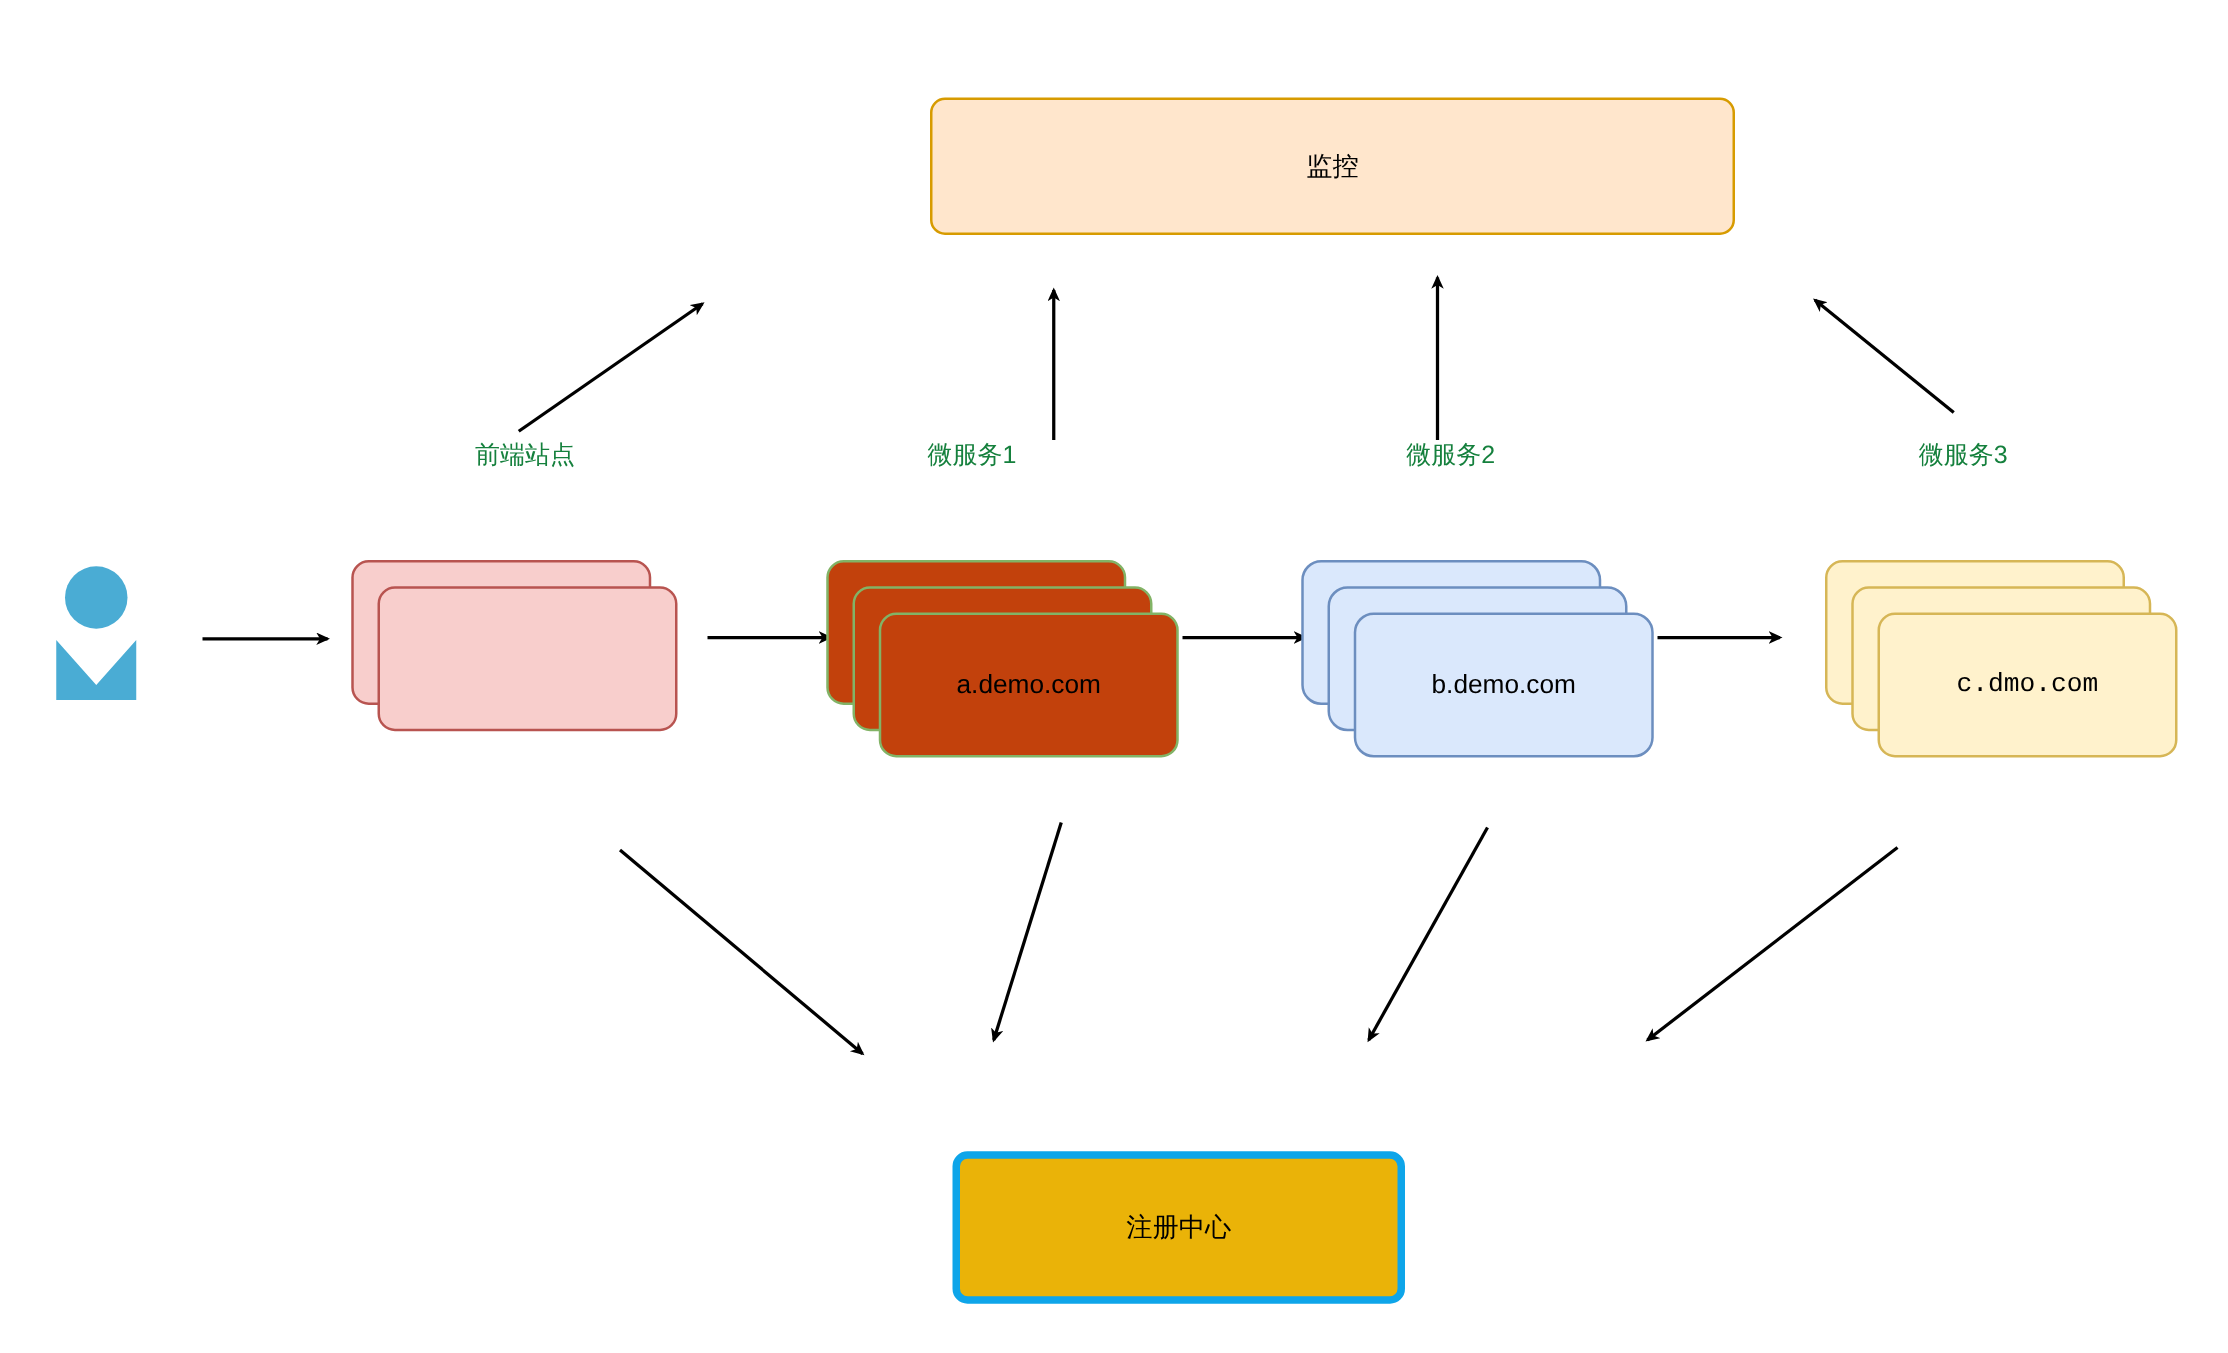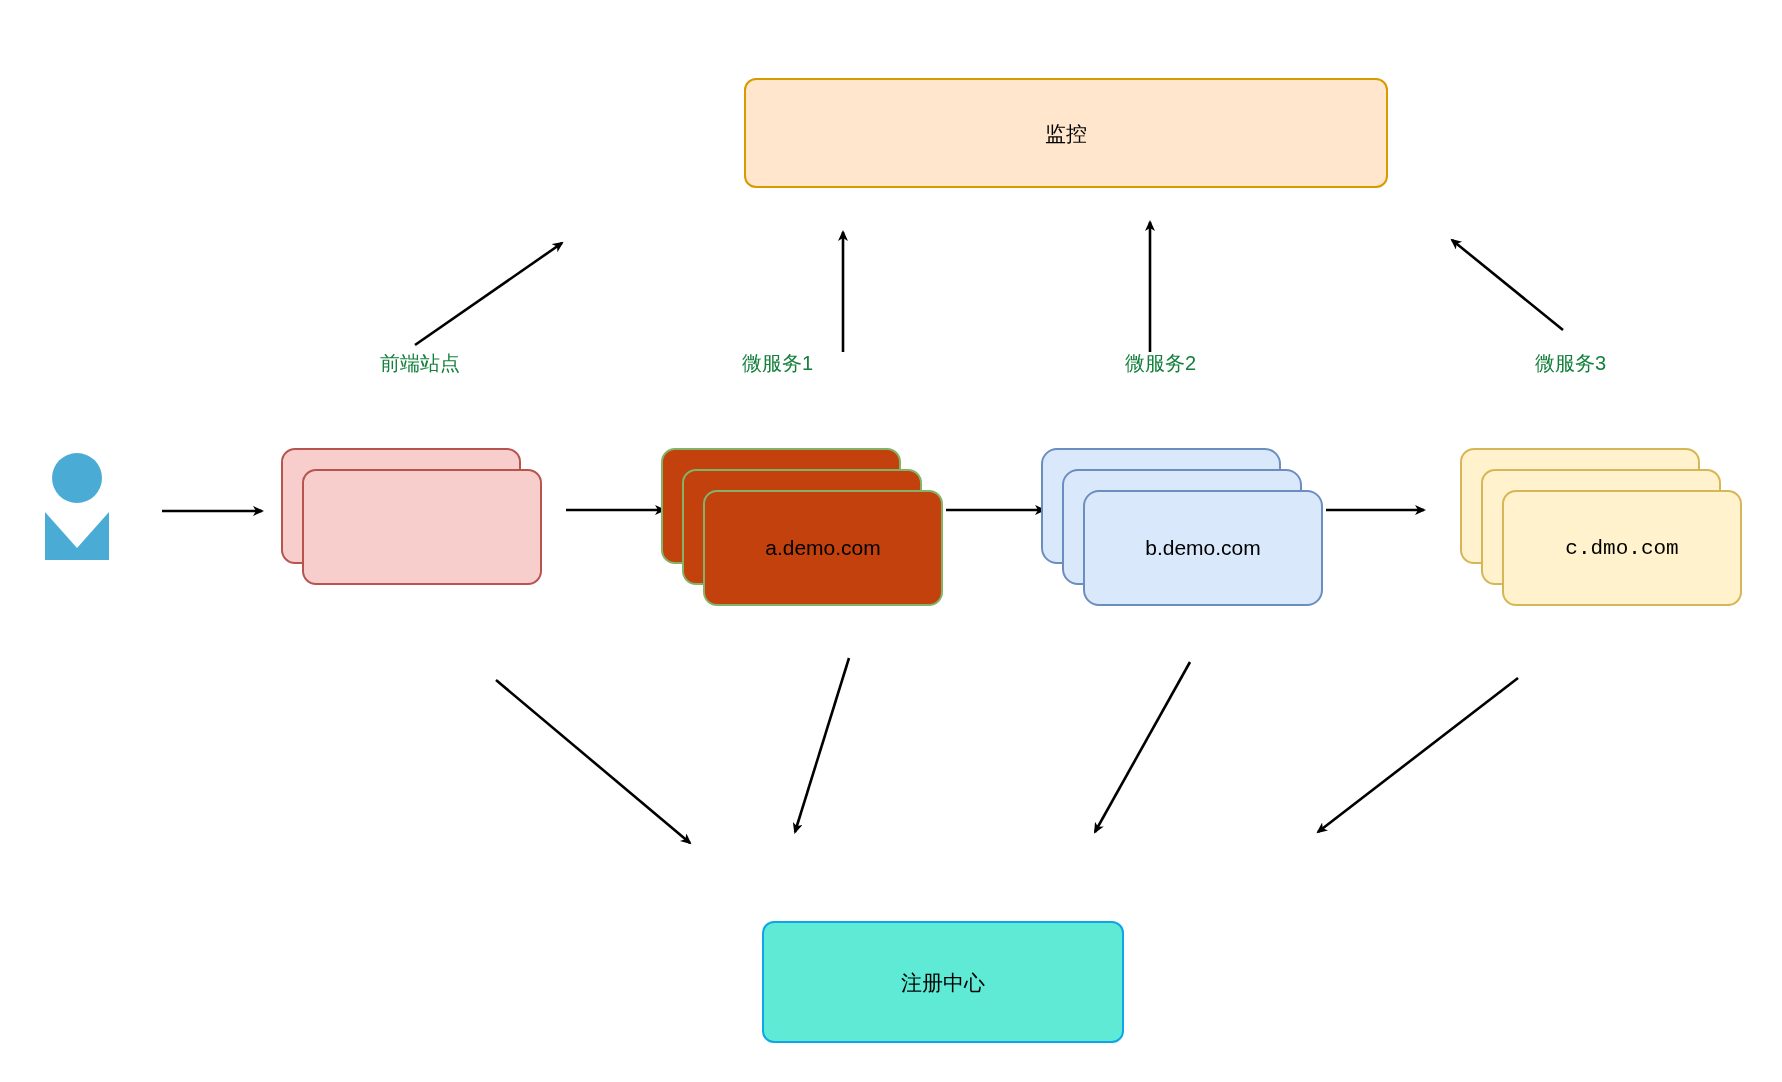--- a/index.html
+++ b/index.html
@@ -6,21 +6,21 @@
   body{width:1782px;height:1082px;overflow:hidden;
        font-family:"Liberation Sans","DejaVu Sans",sans-serif;}
   #canvas{position:relative;width:1782px;height:1082px;background:#ffffff;}
 
   .svg-layer{position:absolute;left:0;top:0;width:1782px;height:1082px;overflow:visible;}
 
   .box{position:absolute;box-sizing:border-box;display:flex;align-items:center;
        justify-content:center;border-radius:12px;}
 
   .monitor-box{border:2px solid #d79b00;background:#ffe6cc;}
-  .registry-box{border:2px solid #0ea5e9;background:#5eead4;}
+  .registry-box{border:6px solid #0ea5e9;background:#eab308;}
 
   .box-label{font-size:21px;color:#000000;line-height:1;}
 
   .stack{position:absolute;}
   .card{position:absolute;box-sizing:border-box;width:240px;height:116px;
         border-radius:14px;border-width:2px;border-style:solid;}
   .card.c0{left:0px;top:0px;}
   .card.c1{left:21px;top:21px;}
   .card.c2{left:42px;top:42px;display:flex;align-items:center;justify-content:center;}
   .card-label{font-size:21px;color:#000000;}

